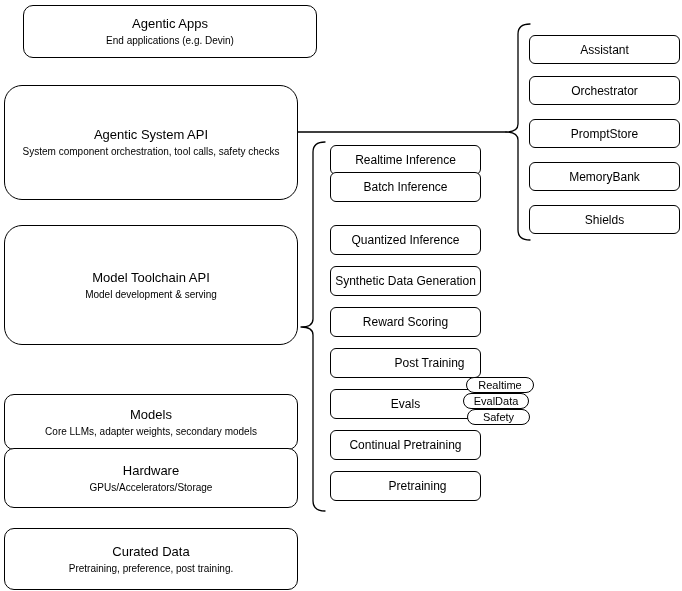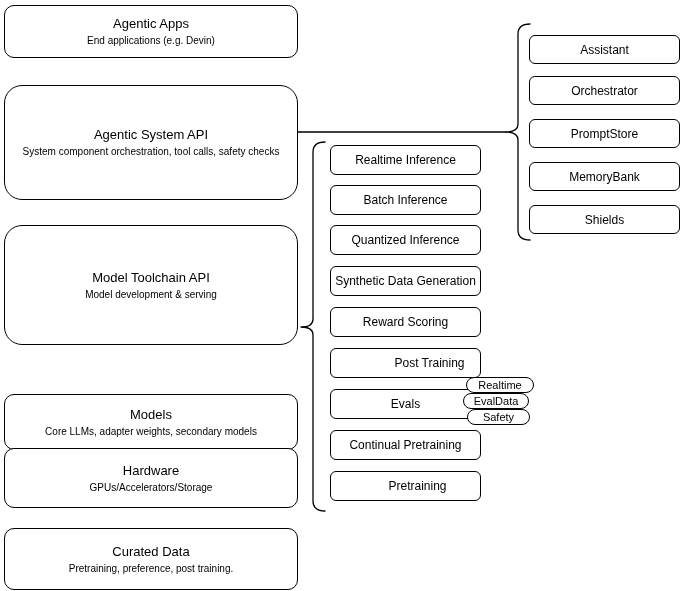--- a/index.html
+++ b/index.html
@@ -34,21 +34,21 @@
 <body>
 
 <div class="canvas">
 
   <svg class="overlay" width="682" height="591" viewBox="0 0 682 591" xmlns="http://www.w3.org/2000/svg">
     <path class="stroke" d="M298 132 H506"></path>
     <path class="stroke" d="M530 24 Q518 24 518 34 L518 124 Q518 132 506 132 Q518 132 518 140 L518 230 Q518 240 530 240"></path>
     <path class="stroke" d="M325 142 Q313 142 313 152 L313 319 Q313 327 301 327 Q313 327 313 335 L313 501 Q313 511 325 511"></path>
   </svg>
 
-  <div class="bigbox" style="top:5px;height:53px;border-radius:10px;">
+  <div class="bigbox" style="top:5px;height:53px;border-radius:10px;margin-left:19px;">
     <div class="title">Agentic Apps</div>
     <div class="subtitle">End applications (e.g. Devin)</div>
   </div>
 
   <div class="bigbox" style="top:85px;height:115px;border-radius:18px;">
     <div class="title">Agentic System API</div>
     <div class="subtitle">System component orchestration, tool calls, safety checks</div>
   </div>
 
   <div class="bigbox" style="top:225px;height:120px;border-radius:18px;">
@@ -67,21 +67,21 @@
   </div>
 
   <div class="bigbox" style="top:528px;height:62px;border-radius:10px;">
     <div class="title">Curated Data</div>
     <div class="subtitle">Pretraining, preference, post training.</div>
   </div>
 
   <div class="smallbox mid" style="top:145px;">
     <span>Realtime Inference</span>
   </div>
-  <div class="smallbox mid" style="top:185px;">
+  <div class="smallbox mid" style="top:172px;">
     <span>Batch Inference</span>
   </div>
   <div class="smallbox mid" style="top:225px;">
     <span>Quantized Inference</span>
   </div>
   <div class="smallbox mid" style="top:266px;">
     <span>Synthetic Data Generation</span>
   </div>
   <div class="smallbox mid" style="top:307px;">
     <span>Reward Scoring</span>

